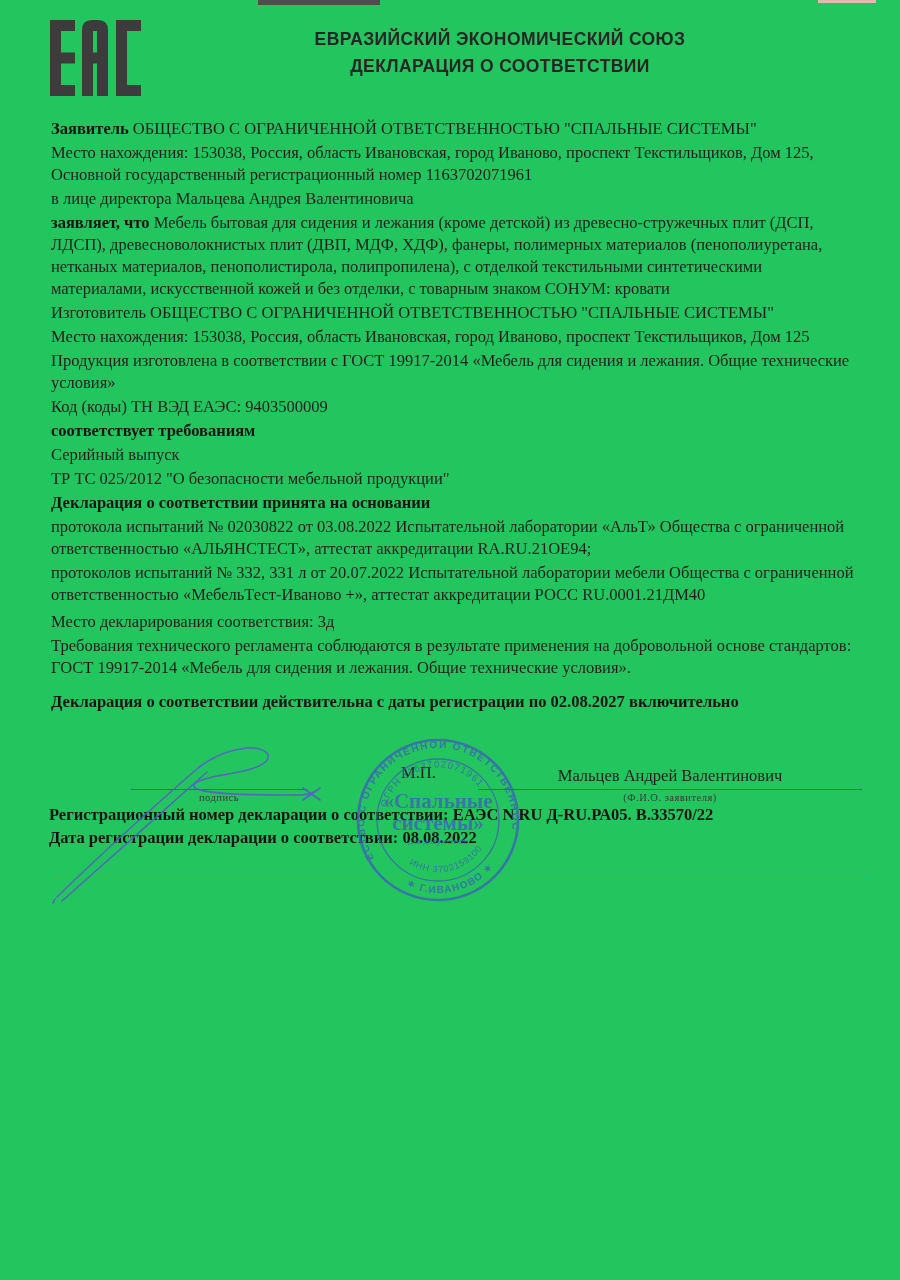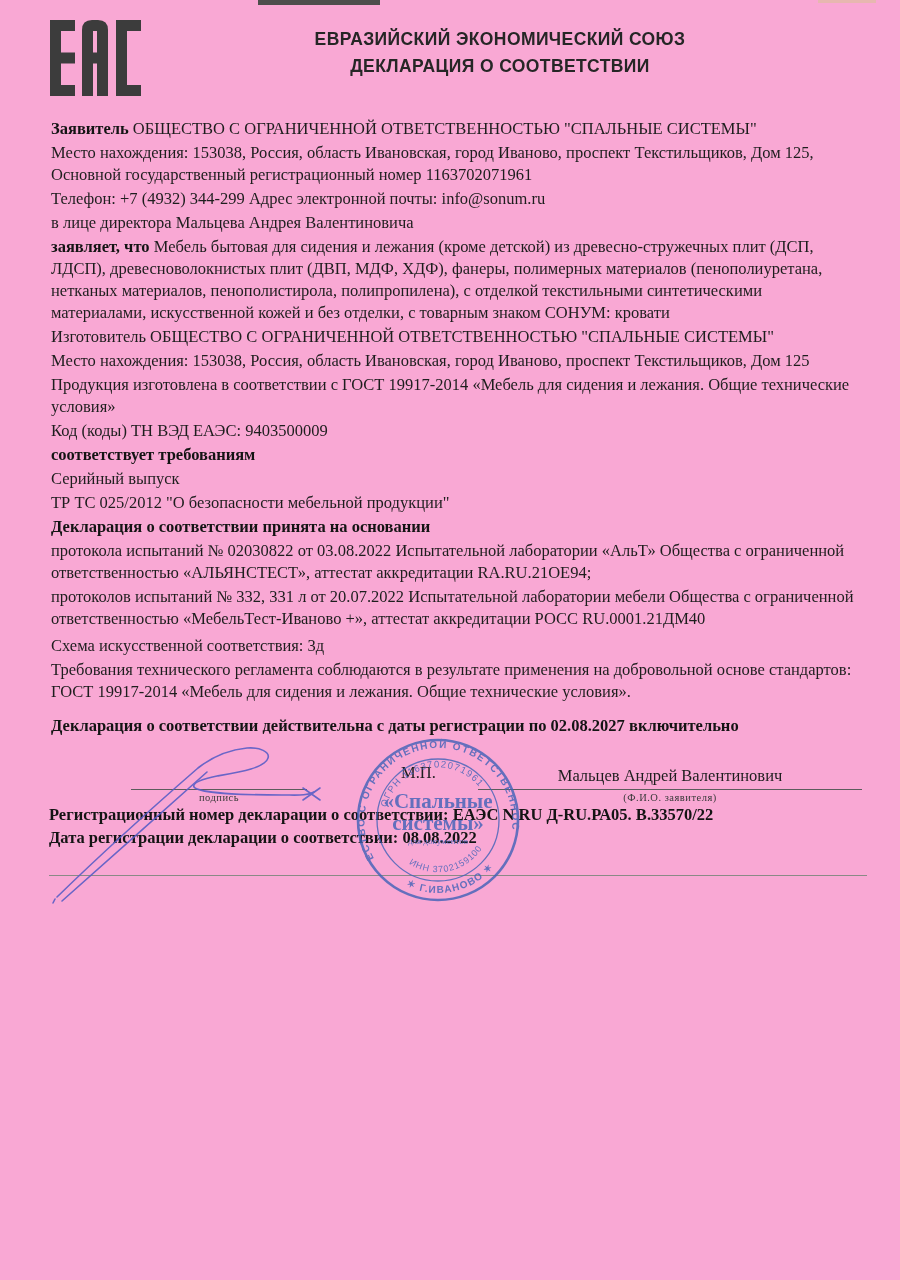--- a/index.html
+++ b/index.html
@@ -1,21 +1,21 @@
 <!DOCTYPE html>
 <html><head>
 <meta charset="utf-8">
 <style>
   html,body{margin:0;padding:0;}
   body{background:#e9e7e2;}
   .page{
     position:relative;
     width:900px;height:1280px;
     margin:0 auto;
-    background:#f9a8d4;
+    background:#22c55e;
     overflow:hidden;
     font-family:"Liberation Serif", serif;
     color:#1e1e1e;
   }
   
   .eac-logo{position:absolute;left:50px;top:20px;}
   .title-block{
     position:absolute;left:100px;top:26px;width:800px;
     text-align:center;
     font-family:"Liberation Sans", sans-serif;
@@ -73,34 +73,33 @@
   </svg>
 
   <div class="title-block">
     <div>ЕВРАЗИЙСКИЙ ЭКОНОМИЧЕСКИЙ СОЮЗ</div>
     <div>ДЕКЛАРАЦИЯ О СООТВЕТСТВИИ</div>
   </div>
 
   <div class="doc-body">
     <p><b>Заявитель</b><span> ОБЩЕСТВО С ОГРАНИЧЕННОЙ ОТВЕТСТВЕННОСТЬЮ "СПАЛЬНЫЕ СИСТЕМЫ"</span></p>
     <p><span>Место нахождения: 153038, Россия, область Ивановская, город Иваново, проспект Текстильщиков, Дом 125, Основной государственный регистрационный номер 1163702071961</span></p>
-    <p><span>Телефон: +7 (4932) 344-299 Адрес электронной почты: info@sonum.ru</span></p>
     <p><span>в лице директора Мальцева Андрея Валентиновича</span></p>
     <p><b>заявляет, что</b><span> Мебель бытовая для сидения и лежания (кроме детской) из древесно-стружечных плит (ДСП, ЛДСП), древесноволокнистых плит (ДВП, МДФ, ХДФ), фанеры, полимерных материалов (пенополиуретана, нетканых материалов, пенополистирола, полипропилена), с отделкой текстильными синтетическими материалами, искусственной кожей и без отделки, с товарным знаком СОНУМ: кровати</span></p>
     <p><span>Изготовитель ОБЩЕСТВО С ОГРАНИЧЕННОЙ ОТВЕТСТВЕННОСТЬЮ "СПАЛЬНЫЕ СИСТЕМЫ"</span></p>
     <p><span>Место нахождения: 153038, Россия, область Ивановская, город Иваново, проспект Текстильщиков, Дом 125</span></p>
     <p><span>Продукция изготовлена в соответствии с ГОСТ 19917-2014 «Мебель для сидения и лежания. Общие технические условия»</span></p>
     <p><span>Код (коды) ТН ВЭД ЕАЭС: 9403500009</span></p>
     <p><b>соответствует требованиям</b></p>
     <p><span>Серийный выпуск</span></p>
     <p><span>ТР ТС 025/2012 "О безопасности мебельной продукции"</span></p>
     <p><b>Декларация о соответствии принята на основании</b></p>
     <p><span>протокола испытаний № 02030822 от 03.08.2022 Испытательной лаборатории «АльТ» Общества с ограниченной ответственностью «АЛЬЯНСТЕСТ», аттестат аккредитации RA.RU.21ОЕ94;</span></p>
     <p><span>протоколов испытаний № 332, 331 л от 20.07.2022 Испытательной лаборатории мебели Общества с ограниченной ответственностью «МебельТест-Иваново +», аттестат аккредитации РОСС RU.0001.21ДМ40</span></p>
-    <p class="gap-sm"><span>Схема искусственной соответствия: 3д</span></p>
+    <p class="gap-sm"><span>Место декларирования соответствия: 3д</span></p>
     <p><span>Требования технического регламента соблюдаются в результате применения на добровольной основе стандартов: ГОСТ 19917-2014 «Мебель для сидения и лежания. Общие технические условия».</span></p>
     <p class="gap-lg"><b>Декларация о соответствии действительна с даты регистрации по 02.08.2027 включительно</b></p>
   </div>
 
   <div class="sig-line" style="left:131px;top:789px;width:176px;"></div>
   <div class="sig-caption" style="left:131px;top:792px;width:176px;">подпись</div>
 
   <div class="mp-label">М.П.</div>
 
   <div class="fio-value">Мальцев Андрей Валентинович</div>

